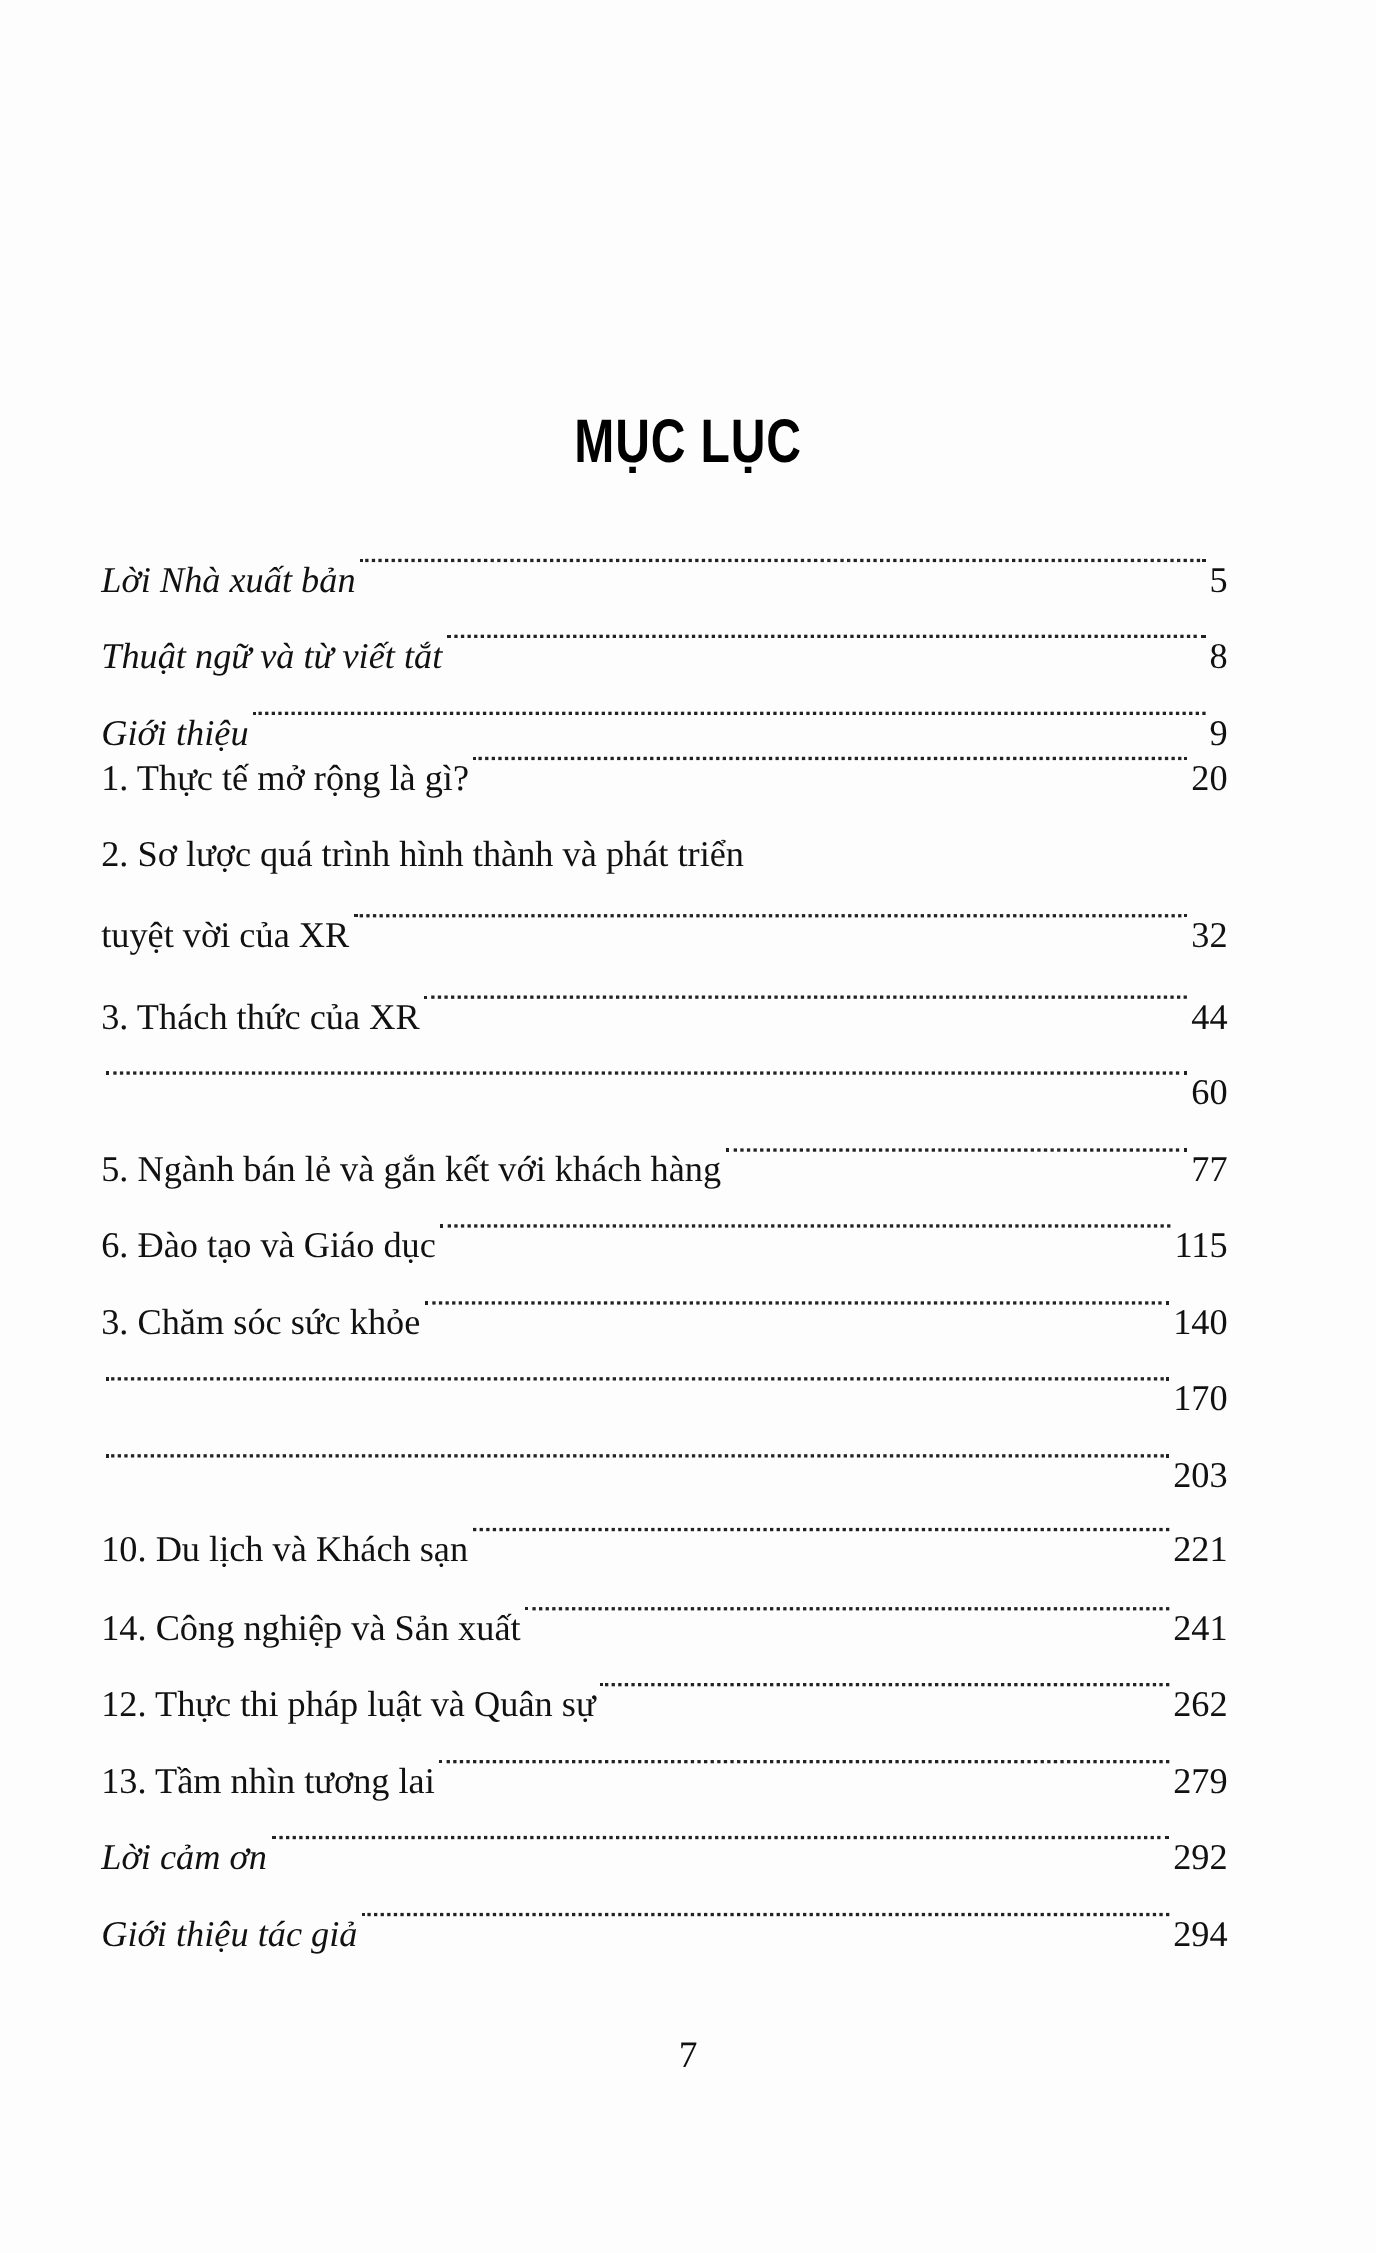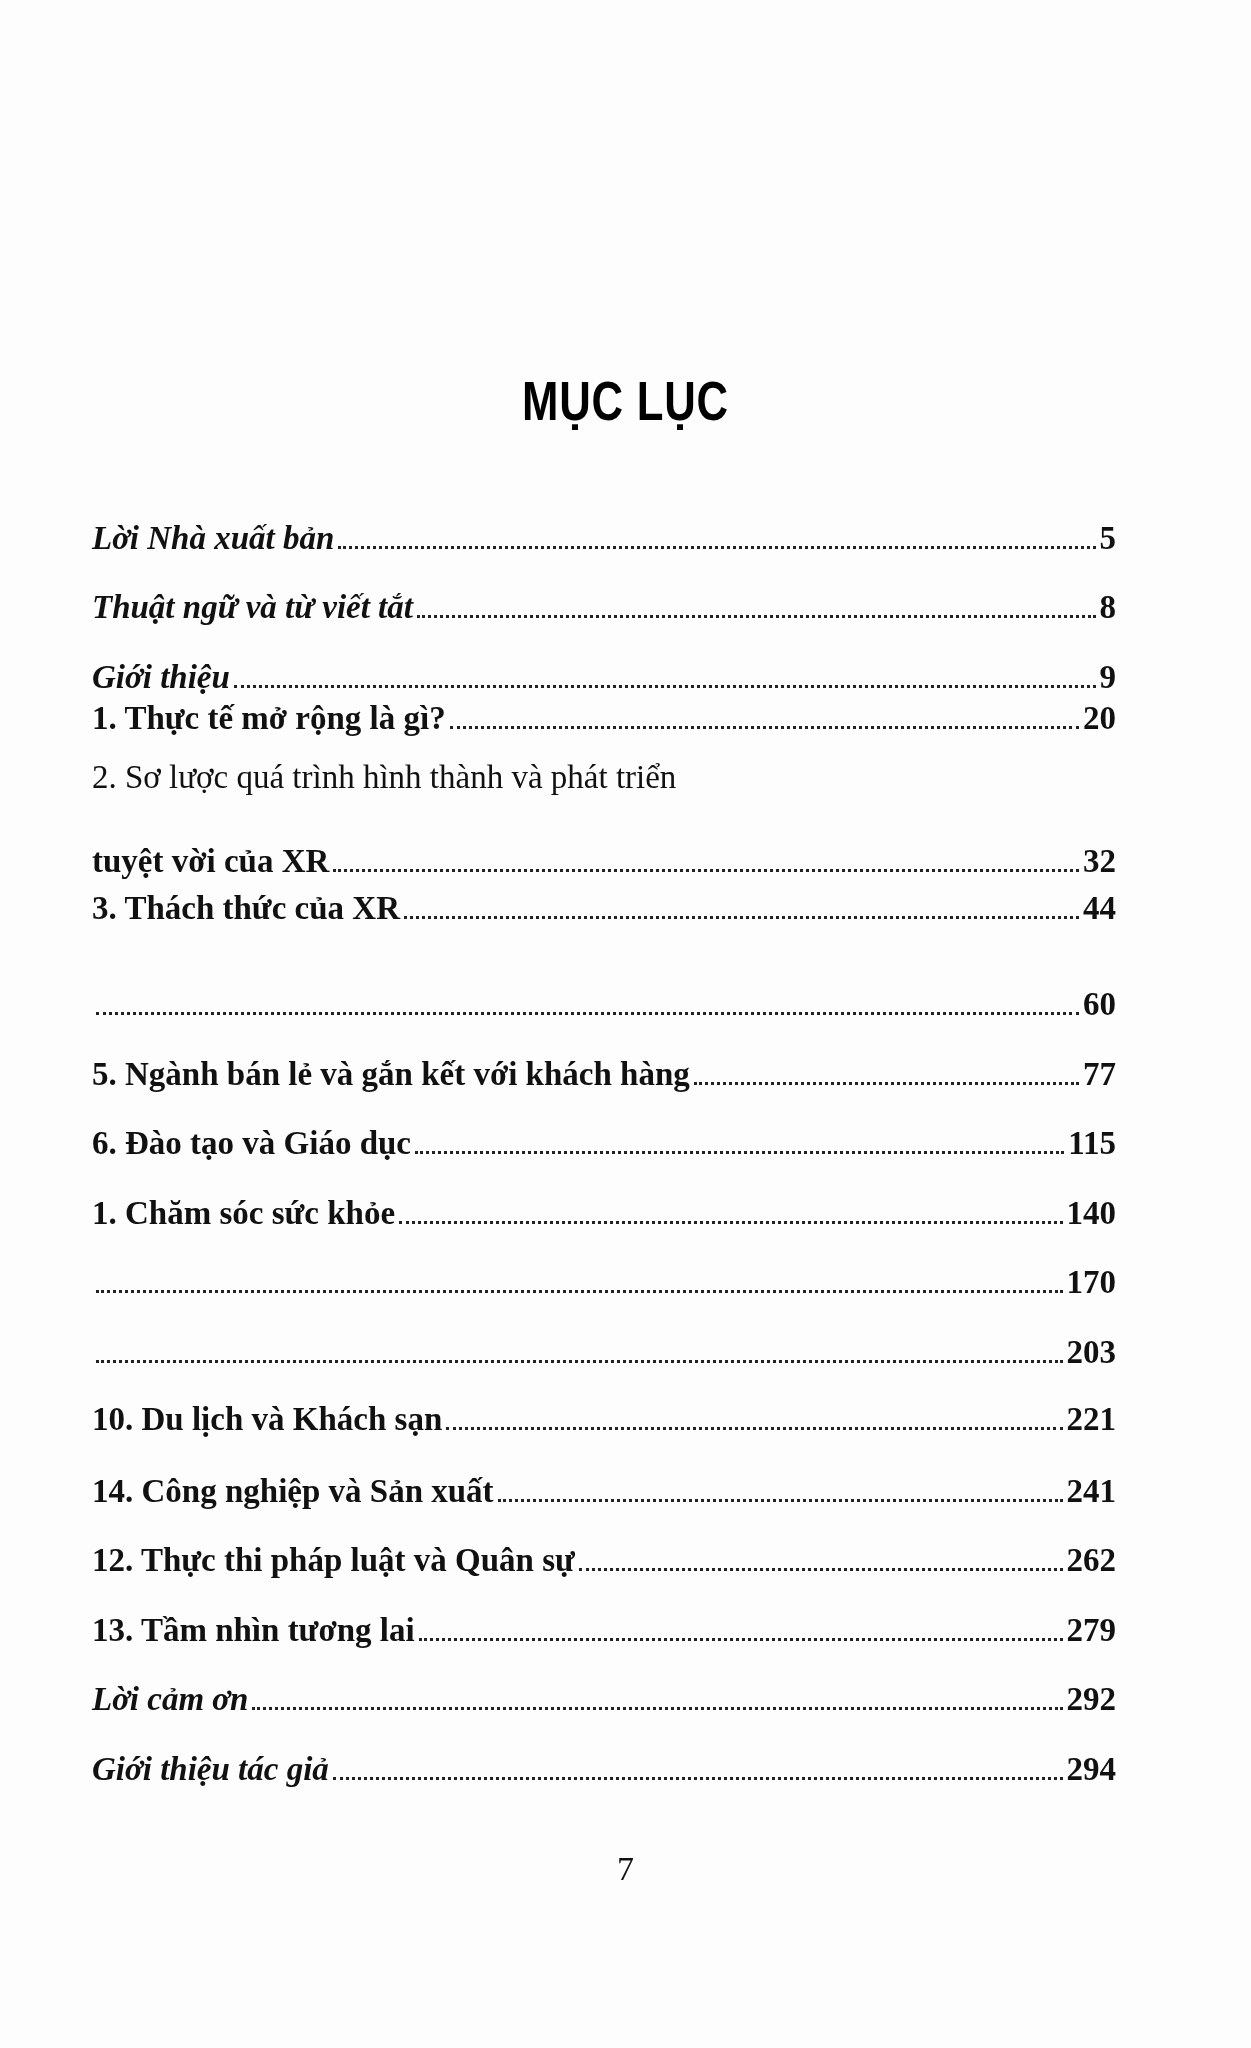--- a/index.html
+++ b/index.html
@@ -2,22 +2,22 @@
 <html><head>
 <meta charset="utf-8">
 <style>
   html, body { margin:0; padding:0; }
   body { width:1251px; height:2048px; background:#fdfdfd; position:relative; overflow:hidden;
          font-family:"Liberation Serif","DejaVu Serif",serif; color:#111; }
   .title { position:absolute; top:368px; left:0; width:1251px; text-align:center;
            font-family:"Liberation Sans","DejaVu Sans",sans-serif; font-weight:bold;
            font-size:56px; letter-spacing:1px; transform:scaleX(0.78); transform-origin:center; color:#000; }
   .toc { position:absolute; left:92px; width:1024px; top:0; }
-  .entry { position:absolute; left:0; width:1024px; height:50px; display:flex; align-items:flex-end;
-           font-size:33px; line-height:40px;font-weight:bold; }
+  .entry { position:absolute; left:0; width:1024px; height:50px; display:flex; align-items:flex-start;
+           font-size:33px; line-height:40px; }
   .entry.italic .label { font-style:italic; }
   .label { white-space:nowrap; }
   .leader { flex:1; border-bottom:3px dotted #222; margin:0 4px 9px 4px; }
   .page { white-space:nowrap; }
   .pre-line { position:absolute; left:0; font-size:33px; line-height:40px; white-space:nowrap; }
   .folio { position:absolute; top:1850px; left:0; width:1251px; text-align:center; font-size:34px; }
 </style>
 </head>
 <body>
 
@@ -43,41 +43,41 @@
     <span class="label">1. Thực tế mở rộng là gì?</span>
     <span class="leader"></span>
     <span class="page">20</span>
   </div>
   <div class="pre-line" style="top:757px">2. Sơ lược quá trình hình thành và phát triển</div>
   <div class="entry" style="top:831px">
     <span class="label">tuyệt vời của XR</span>
     <span class="leader"></span>
     <span class="page">32</span>
   </div>
-  <div class="entry" style="top:878px">
+  <div class="entry" style="top:905px">
     <span class="label">3. Thách thức của XR</span>
     <span class="leader"></span>
     <span class="page">44</span>
   </div>
   <div class="entry" style="top:974px">
     <span class="leader"></span>
     <span class="page">60</span>
   </div>
   <div class="entry" style="top:1044px">
     <span class="label">5. Ngành bán lẻ và gắn kết với khách hàng</span>
     <span class="leader"></span>
     <span class="page">77</span>
   </div>
   <div class="entry" style="top:1113px">
     <span class="label">6. Đào tạo và Giáo dục</span>
     <span class="leader"></span>
     <span class="page">115</span>
   </div>
   <div class="entry" style="top:1183px">
-    <span class="label">1. Chăm sóc sức khỏe</span>
+    <span class="label">3. Chăm sóc sức khỏe</span>
     <span class="leader"></span>
     <span class="page">140</span>
   </div>
   <div class="entry" style="top:1252px">
     <span class="leader"></span>
     <span class="page">170</span>
   </div>
   <div class="entry" style="top:1322px">
     <span class="leader"></span>
     <span class="page">203</span>

